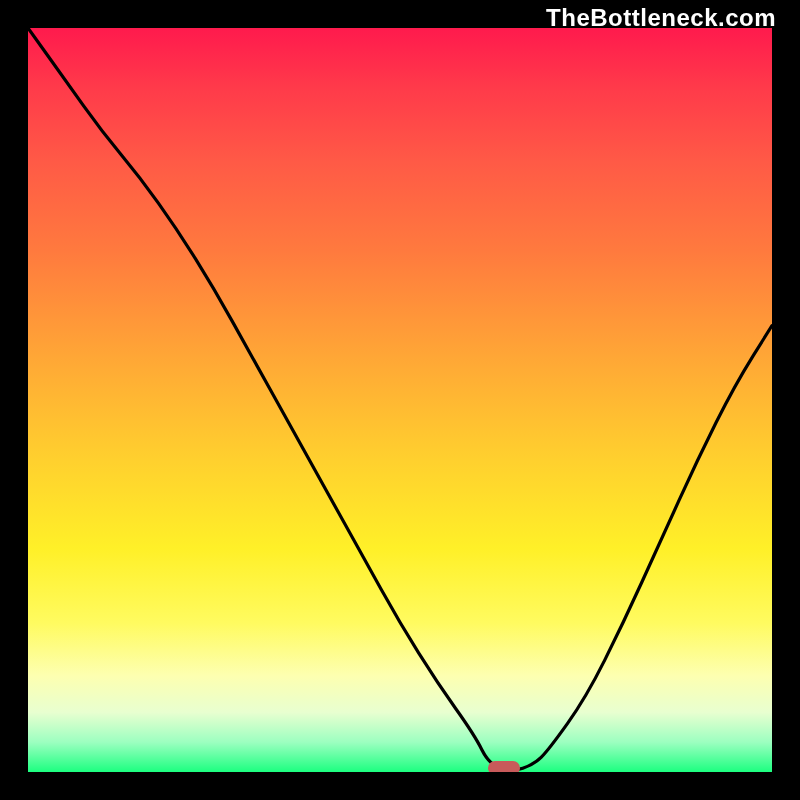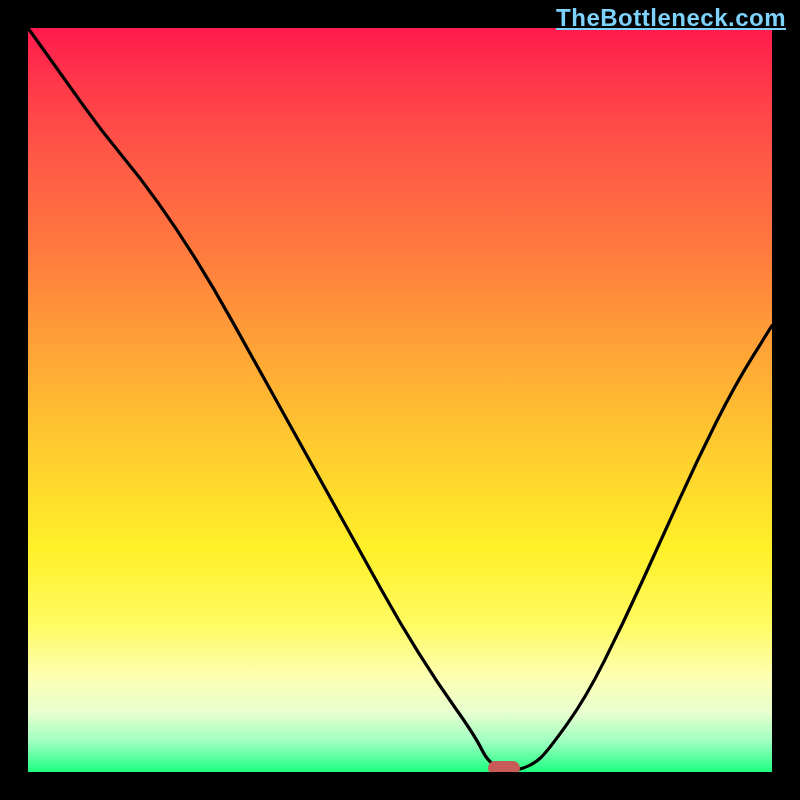--- a/index.html
+++ b/index.html
@@ -57,26 +57,25 @@
     position: absolute;
     width: 32px;
     height: 14px;
     border-radius: 7px;
     background: #c85a5a;
     transform: translate(-50%, -50%);
   }
   .watermark {
     position: absolute;
     top: 4px;
-    right: 14px;
+    right: 24px;
     font: 600 24px Arial, Helvetica, sans-serif;
-    color: #7dd3fc;
+    color: #ffffff;
     letter-spacing: 0.5px;
     user-select: none;
-    text-decoration: underline;
   }
 </style>
 </head>
 <body>
 
 <div class="frame">
   <div class="plot">
     <div class="gradient"></div>
     <svg class="curve" width="744" height="744" viewBox="0 0 744 744">
       <path id="curve-path" fill="none" stroke="#000" stroke-width="3.2" stroke-linecap="round" stroke-linejoin="round" d="M 0,0 Q 0,0 18.6,26.039999999999964 Q 37.2,52.07999999999993 55.800000000000004,78.11999999999995 Q 74.4,104.15999999999997 93,126.47999999999996 Q 111.6,148.79999999999995 130.2,174.83999999999997 Q 148.8,200.88 167.4,230.64 Q 186,260.4 204.6,293.88 Q 223.2,327.35999999999996 241.79999999999998,360.84 Q 260.4,394.32 279,427.79999999999995 Q 297.6,461.28 316.20000000000005,494.76 Q 334.8,528.24 353.4,561.72 Q 372,595.2 390.6,624.96 Q 409.20000000000005,654.72 427.8,680.76 Q 446.4,706.8 453.84,721.68 Q 461.28,736.56 472.44,740.28 Q 483.6,744 494.76,740.28 Q 505.92,736.56 513.36,729.1199999999999 Q 520.8,721.68 539.4,695.64 Q 558,669.6 576.6,632.4000000000001 Q 595.2,595.2 613.8,554.28 Q 632.4,513.36 651,472.44000000000005 Q 669.6,431.52000000000004 688.2,394.32000000000005 Q 706.8,357.12 725.4,327.36 T 744,297.6"></path>

